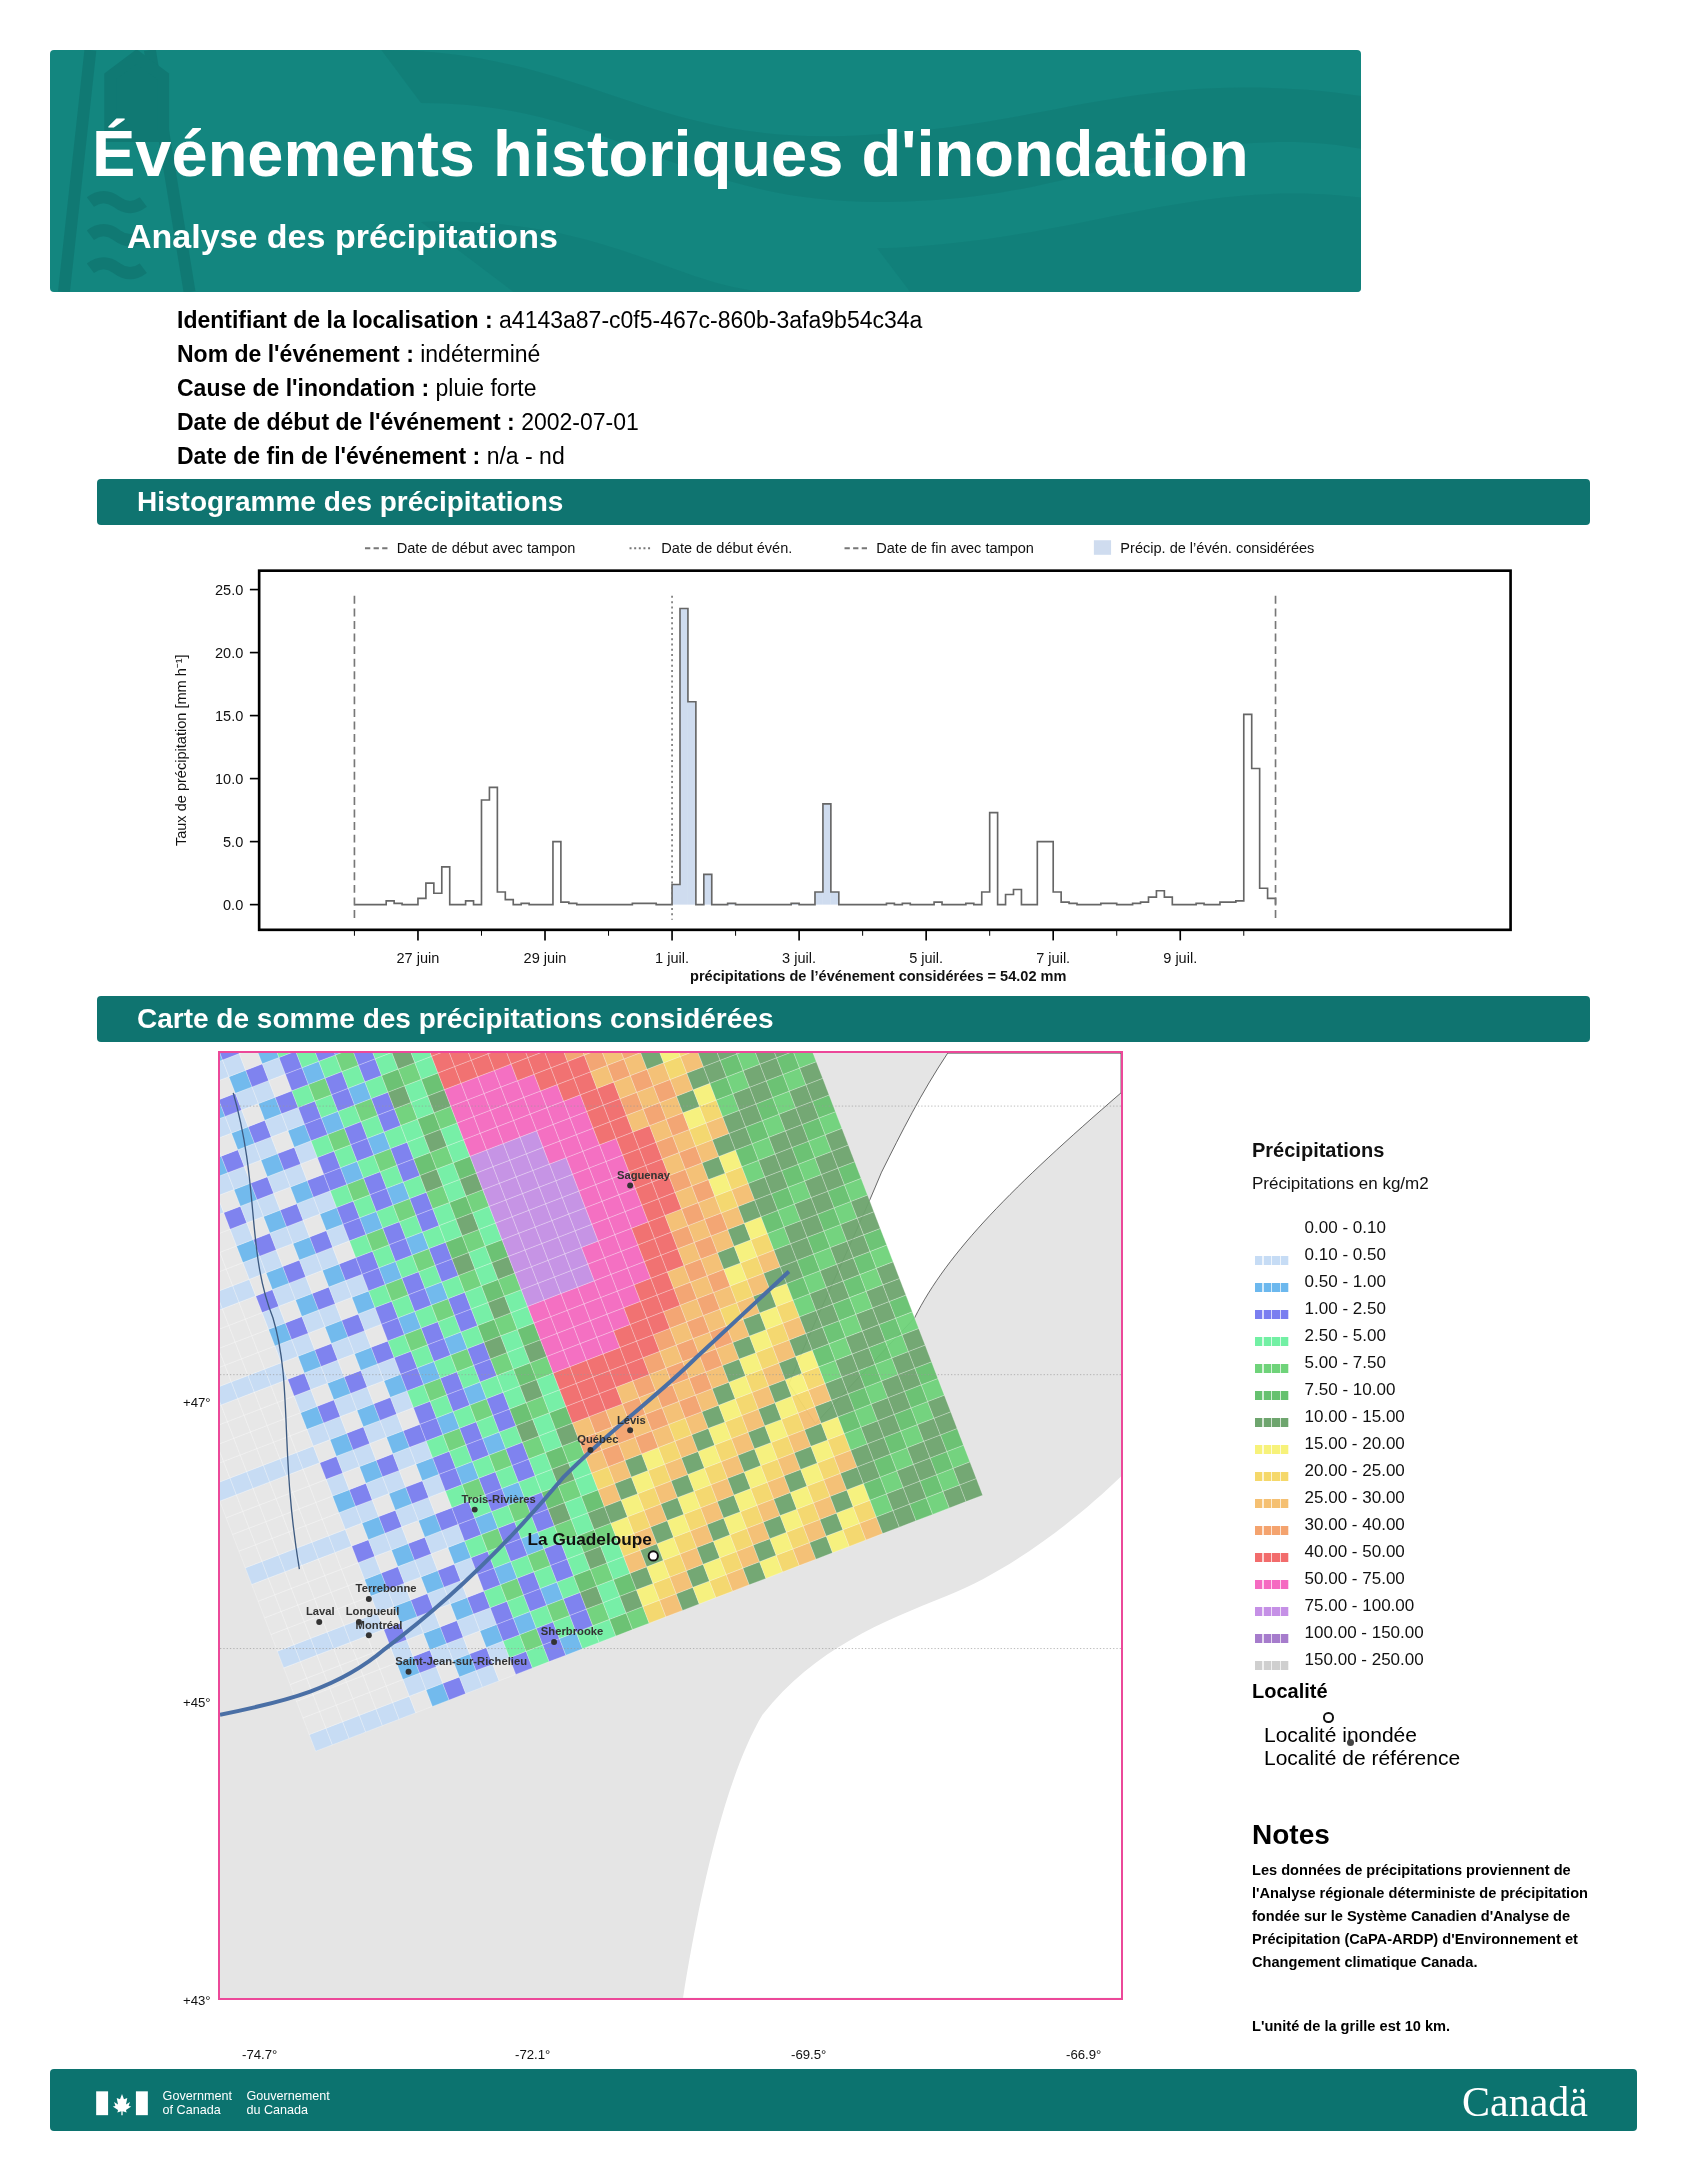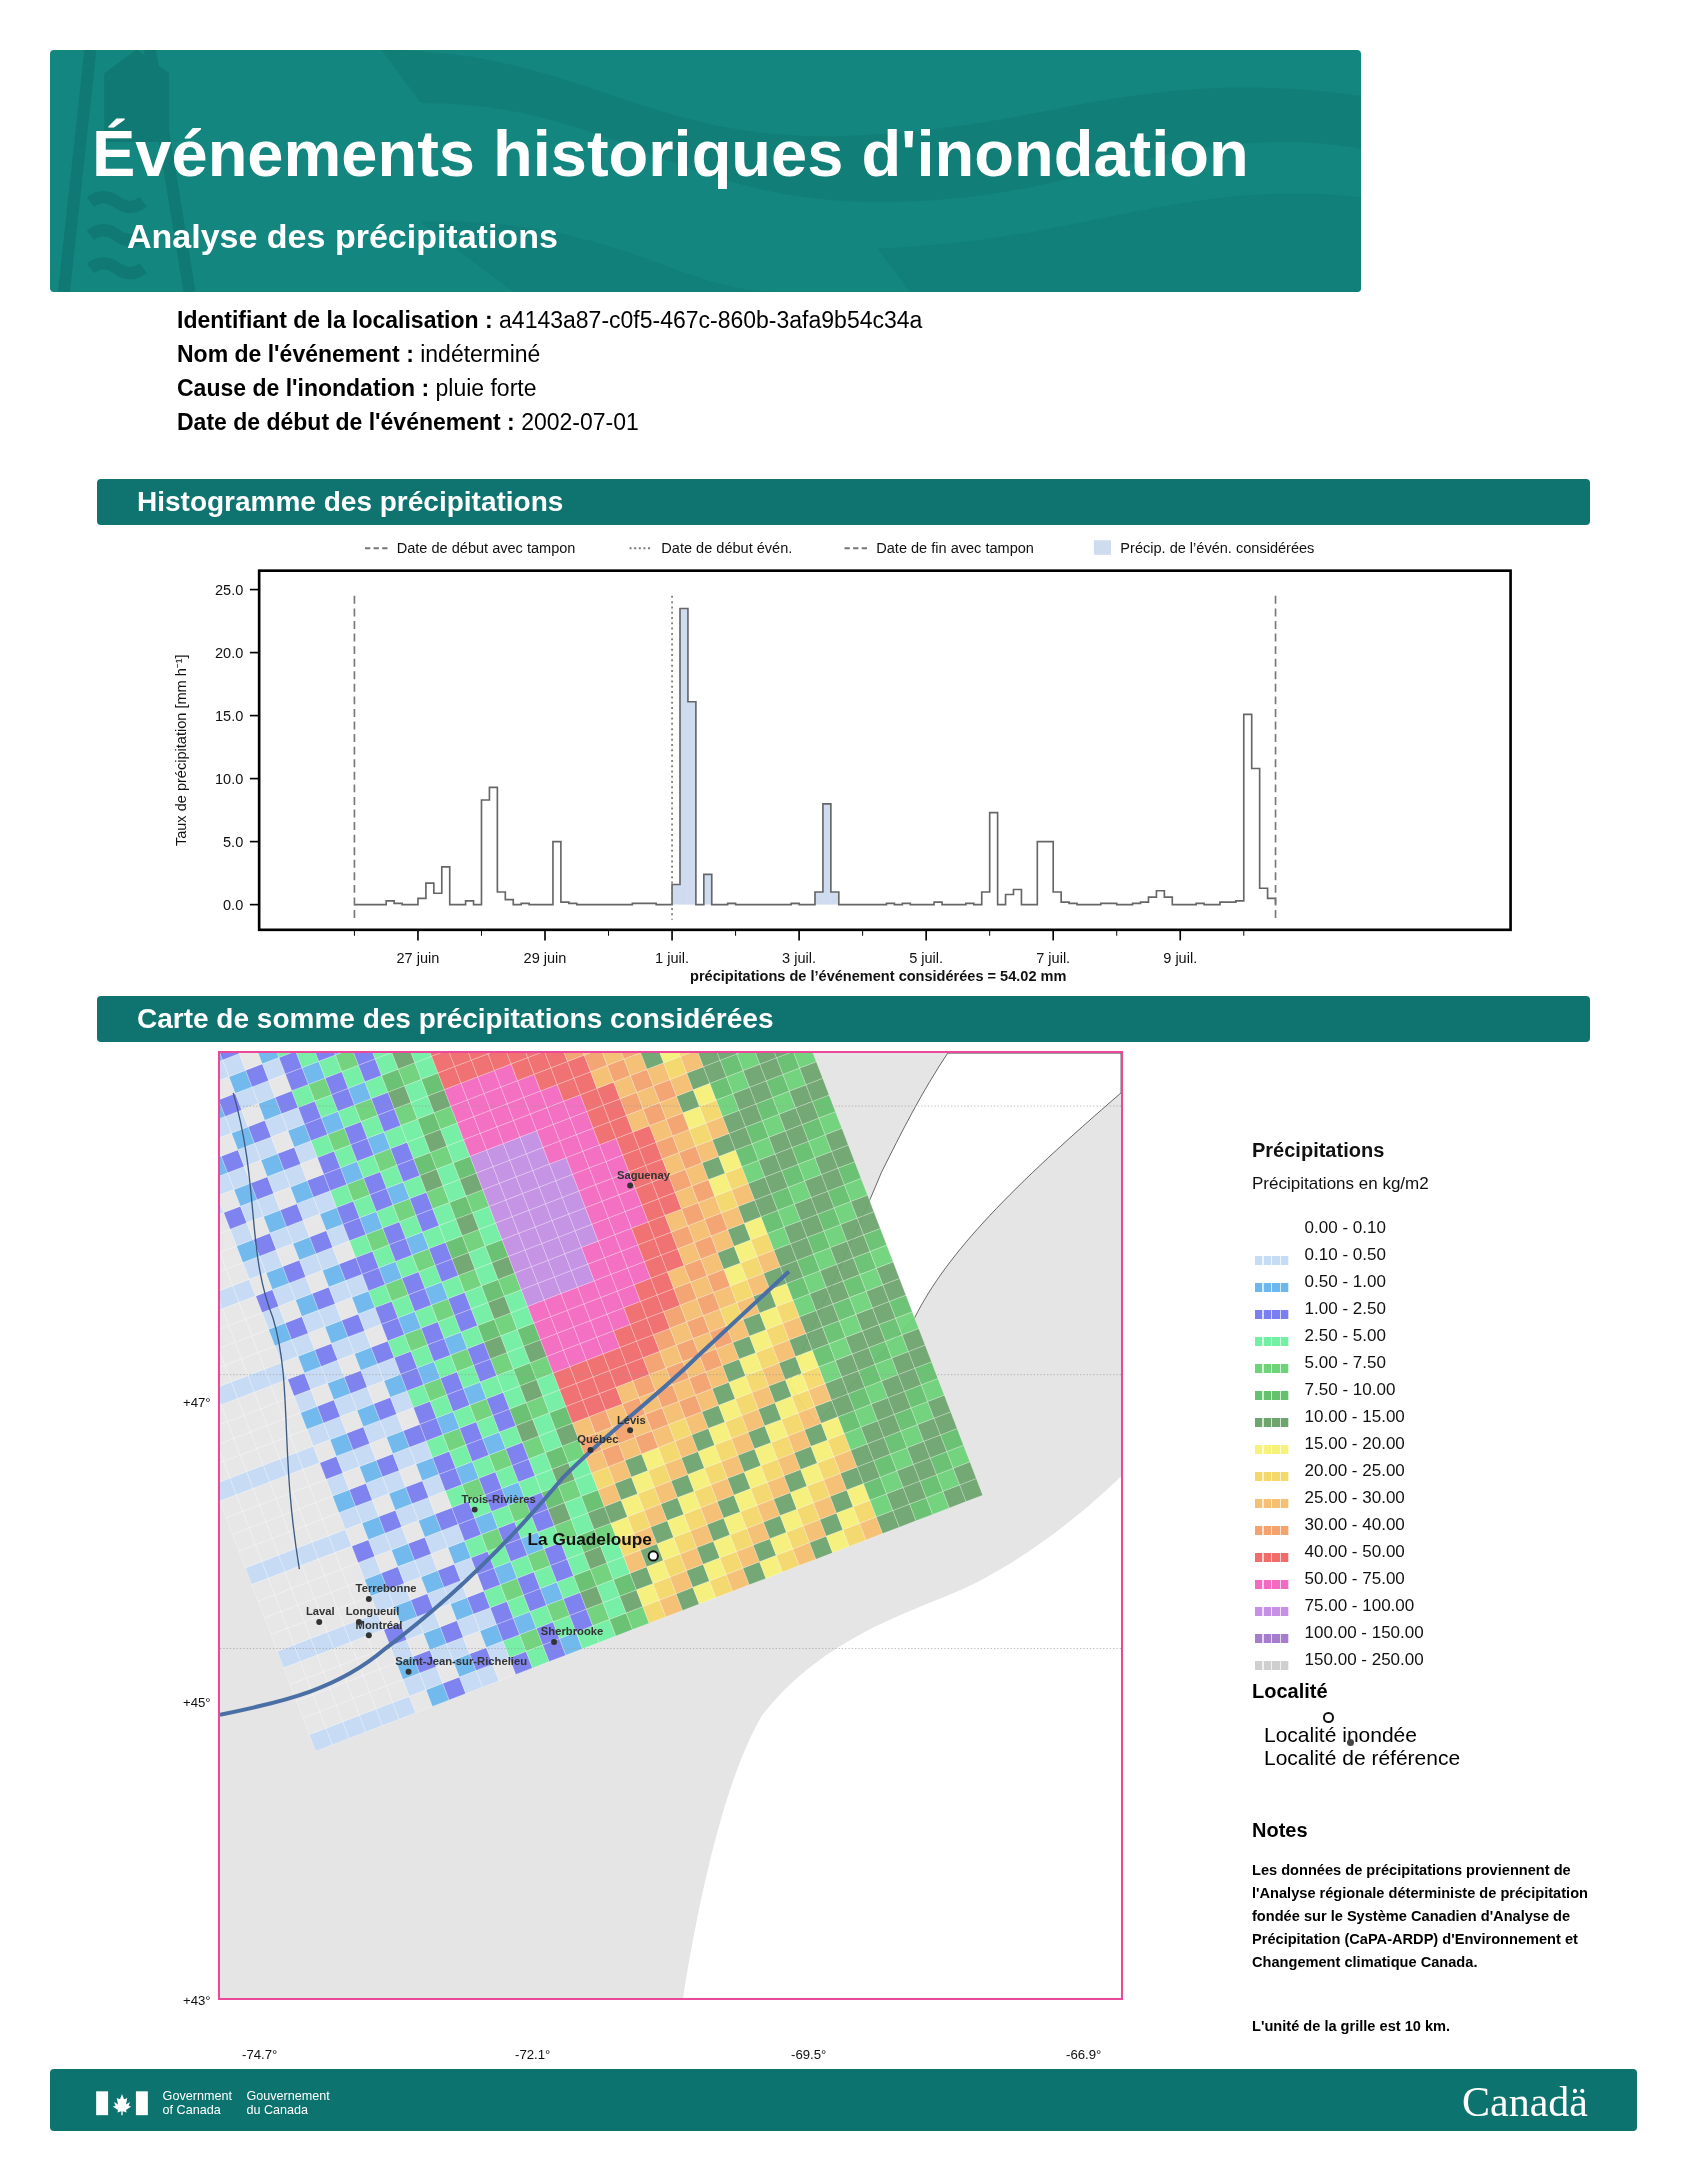--- a/index.html
+++ b/index.html
@@ -15,21 +15,21 @@
   #hist-svg { position:absolute; left:152px; top:529px; }
   #map-box { position:absolute; left:218px; top:1051px; width:905px; height:949px; border:2px solid #ec4899; background:#e5e5e5; overflow:hidden; box-sizing:border-box;}
   .map-lbl { position:absolute; font-size:13.2px; color:#111; }
   .legend { position:absolute; left:1252px; top:1139px; color:#111; }
   .legend .title { font-size:20px; font-weight:bold; margin-bottom:12px; }
   .legend .sub { font-size:17px; margin-bottom:17px; }
   .legend .item { display:flex; align-items:flex-end; height:27px; font-size:17px; }
   .legend .sw { width:34px; height:9.3px; margin-right:16px; margin-left:2.6px; background-image:repeating-linear-gradient(90deg, transparent 0 7.3px, rgba(255,255,255,0.7) 7.3px 8.6px); }
   .loc-title { position:absolute; left:1252px; top:1680px; font-size:20px; font-weight:bold; }
   .loc-item { position:absolute; left:1264px; font-size:21px; display:flex; align-items:center;flex-direction:column; }
-  .notes-title { position:absolute; left:1252px; top:1819px; font-size:20px; font-weight:bold; }
+  .notes-title { position:absolute; left:1252px; top:1819px; font-size:28px; font-weight:bold; }
   .notes-text { position:absolute; left:1252px; top:1859px; width:357px; font-size:14.6px; font-weight:bold; line-height:23px; }
   .notes-unit { position:absolute; left:1252px; top:2018px; font-size:14.6px; font-weight:bold; }
   .footer { position:absolute; left:50px; top:2069px; width:1587px; height:62px; background:#0c736f; border-radius:4px; }
   .footer .gov { position:absolute; left:46px; top:20px; display:flex; align-items:center; }
   .footer .gov-txt { color:#fff; font-size:12.6px; line-height:14px; margin-left:14.6px; }
   .footer .canada { position:absolute; right:49px; top:9.3px; color:#fff; font-family:"Liberation Serif", serif; font-size:42px; }
 </style>
 </head>
 <body>
 
@@ -49,20 +49,21 @@
   </svg>
   <h1>Événements historiques d'inondation</h1>
   <h2>Analyse des précipitations</h2>
 </div>
 
 <div class="info">
   <div class="row"><span class="lbl">Identifiant de la localisation :</span> <span>a4143a87-c0f5-467c-860b-3afa9b54c34a</span></div>
   <div class="row"><span class="lbl">Nom de l'événement :</span> <span>indéterminé</span></div>
   <div class="row"><span class="lbl">Cause de l'inondation :</span> <span>pluie forte</span></div>
   <div class="row"><span class="lbl">Date de début de l'événement :</span> <span>2002-07-01</span></div>
+  <div class="row"><span class="lbl">Date de fin de l'événement :</span> <span>n/a - nd</span></div>
 </div>
 
 <div class="section-bar" style="top:479px;">Histogramme des précipitations</div>
 
 <svg id="hist-svg" width="1389" height="463" viewBox="0 0 2100 700">
     <g>
       <line x1="322" y1="29" x2="356" y2="29" stroke="#777" stroke-width="3" stroke-dasharray="8,5"></line>
       <text x="370" y="37" font-size="22" fill="#111" font-family="Liberation Sans, sans-serif">Date de début avec tampon</text>
     </g>
     <g>

